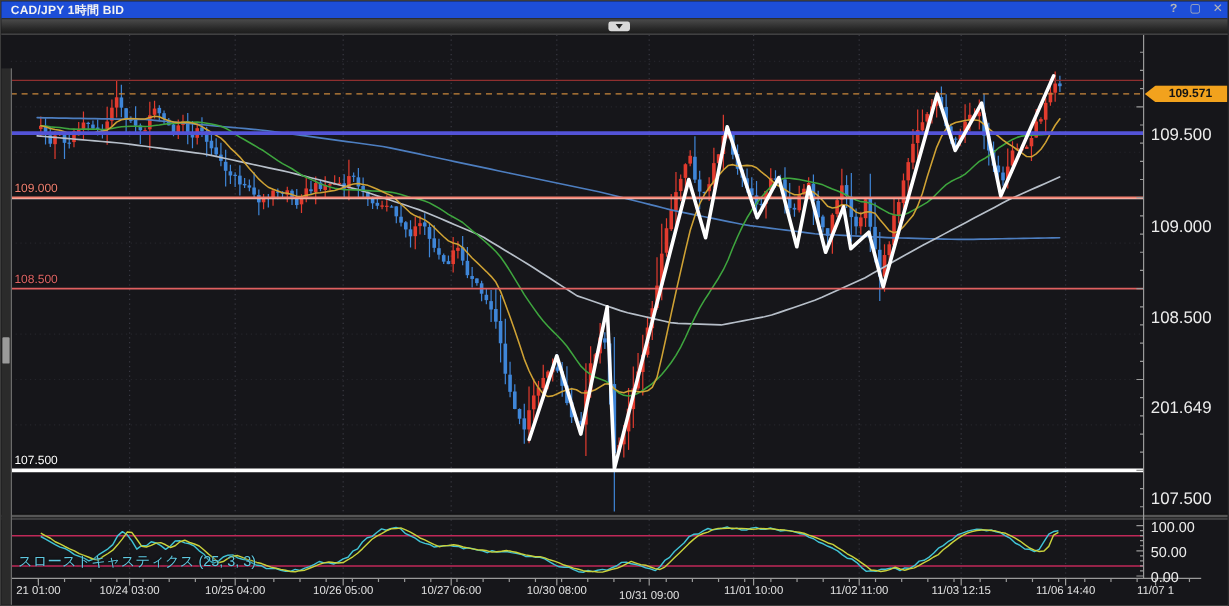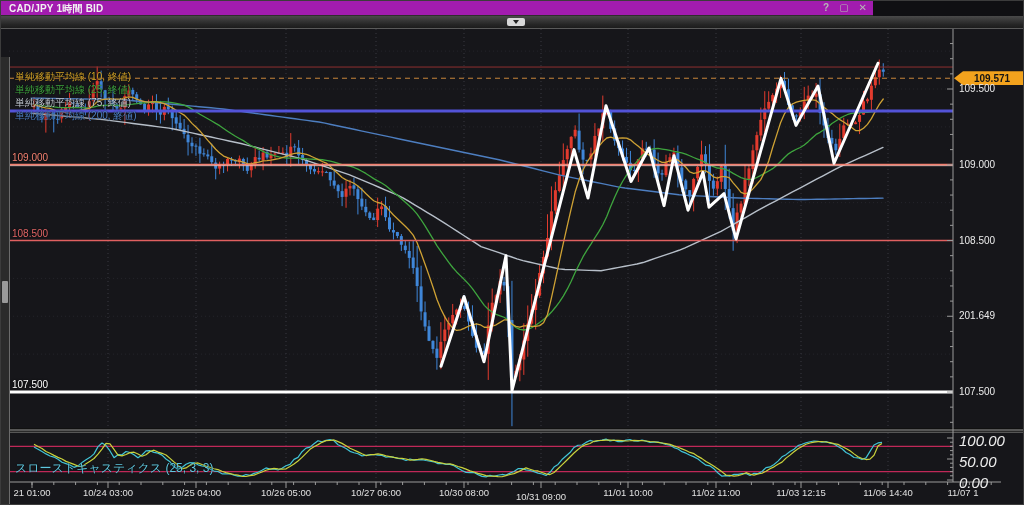--- a/index.html
+++ b/index.html
@@ -1,42 +1,42 @@
 <!DOCTYPE html>
 <html><head>
 <meta charset="utf-8">
 <style>
   html,body{margin:0;padding:0;background:#000;}
   #win{position:relative;width:1024px;height:505px;background:#101013;overflow:hidden;
        font-family:"Liberation Sans","DejaVu Sans",sans-serif;box-sizing:border-box;border:1px solid #3c3c3c;}
   
-  #titlebar{position:absolute;left:0;top:0;width:872px;height:14px;background:#a21caf;border-bottom:1px solid #2e2e2e;}
+  #titlebar{position:absolute;left:0;top:0;width:1024px;height:14px;background:#1d4ed8;border-bottom:1px solid #2e2e2e;}
   #titlebar .t{position:absolute;left:8px;top:1px;font-size:10px;font-weight:bold;color:#f2f2f2;letter-spacing:.2px;}
   #titlebar .controls{position:absolute;right:6px;top:0;height:14px;display:flex;gap:10px;}
   #titlebar .controls span{color:#b5b5b5;font-size:10px;line-height:14px;font-weight:bold;cursor:default;}
   
   #toolbar{position:absolute;left:0;top:15px;width:1024px;height:12px;
            background:linear-gradient(#4a4a4a,#262626 70%,#1c1c1c);border-bottom:1px solid #5a5a5a;}
   #toolbar-toggle{position:absolute;left:506px;top:2px;width:18px;height:8px;background:#d9d9d9;border-radius:2px;
                   display:flex;align-items:center;justify-content:center;}
   #toolbar-toggle .tri{width:0;height:0;border-left:3px solid transparent;border-right:3px solid transparent;border-top:4px solid #222;}
   
   #plot{position:absolute;left:0;top:28px;width:1024px;height:477px;background:#16161a;}
   #chart-svg{position:absolute;left:0;top:0;}
   
   #left-strip{position:absolute;left:0;top:28px;width:8px;height:454px;background:#2b2b2b;border-right:1px solid #6b6b6b;}
   #left-strip .thumb{position:absolute;left:1px;top:224px;width:6px;height:22px;background:#9a9a9a;border-radius:1px;}
   
   #legend{position:absolute;left:14px;top:41px;}
   .legend-row{font-size:10px;line-height:13px;white-space:nowrap;text-shadow:0 0 2px #000;}
   
-  .pl{position:absolute;font-size:10px;color:#ececec;white-space:nowrap;}
+  .pl{position:absolute;font-size:14px;color:#ececec;white-space:nowrap;margin-top:21px;}
   .ll{position:absolute;font-size:10px;white-space:nowrap;text-shadow:0 0 2px #000;}
   .xl{position:absolute;font-size:9.5px;color:#e0e0e0;width:70px;text-align:center;white-space:nowrap;}
-  .sl{position:absolute;font-size:15px;color:#ececec;white-space:nowrap;font-style:italic;}
+  .sl{position:absolute;font-size:12px;color:#ececec;white-space:nowrap;}
   #stoch-label{position:absolute;left:14px;top:431px;font-size:12px;white-space:nowrap;text-shadow:0 0 2px #000;}
   
   #badge{position:absolute;left:953px;top:66px;width:69px;height:14px;
          clip-path:polygon(0 7px,9px 0,100% 0,100% 100%,9px 100%);
          display:flex;align-items:center;justify-content:center;}
   #badge span{font-size:10px;font-weight:bold;color:#141414;padding-left:7px;}
 </style>
 </head>
 <body>
 
@@ -646,26 +646,20 @@
           <line x1="800" y1="481" x2="800" y2="487" stroke="#9a9a9a" stroke-width="1"></line>
           <line x1="887" y1="481" x2="887" y2="487" stroke="#9a9a9a" stroke-width="1"></line>
           <line x1="962" y1="481" x2="962" y2="487" stroke="#9a9a9a" stroke-width="1"></line>
         </g>
       </svg>
 
     <div id="left-strip">
       <div class="thumb"></div>
     </div>
 
-    <div id="legend">
-        <div class="legend-row" style="color: rgb(210, 162, 38);">単純移動平均線 (10, 終値)</div>
-        <div class="legend-row" style="color: rgb(62, 165, 62);">単純移動平均線 (25, 終値)</div>
-        <div class="legend-row" style="color: rgb(195, 201, 210);">単純移動平均線 (75, 終値)</div>
-        <div class="legend-row" style="color: rgb(77, 126, 192);">単純移動平均線 (200, 終値)</div>
-      </div>
 
     <div id="stoch-label" style="color: rgb(95, 200, 224);">スローストキャスティクス (25, 3, 3)</div>
 
     <div id="badge" style="background: rgb(242, 162, 29); top: 42.2435px;">
       <span>109.571</span>
     </div>
 
     <div id="price-axis">
         <div class="pl" style="left: 958px; top: 54px;">109.500</div>
         <div class="pl" style="left: 958px; top: 129.75px;">109.000</div>

